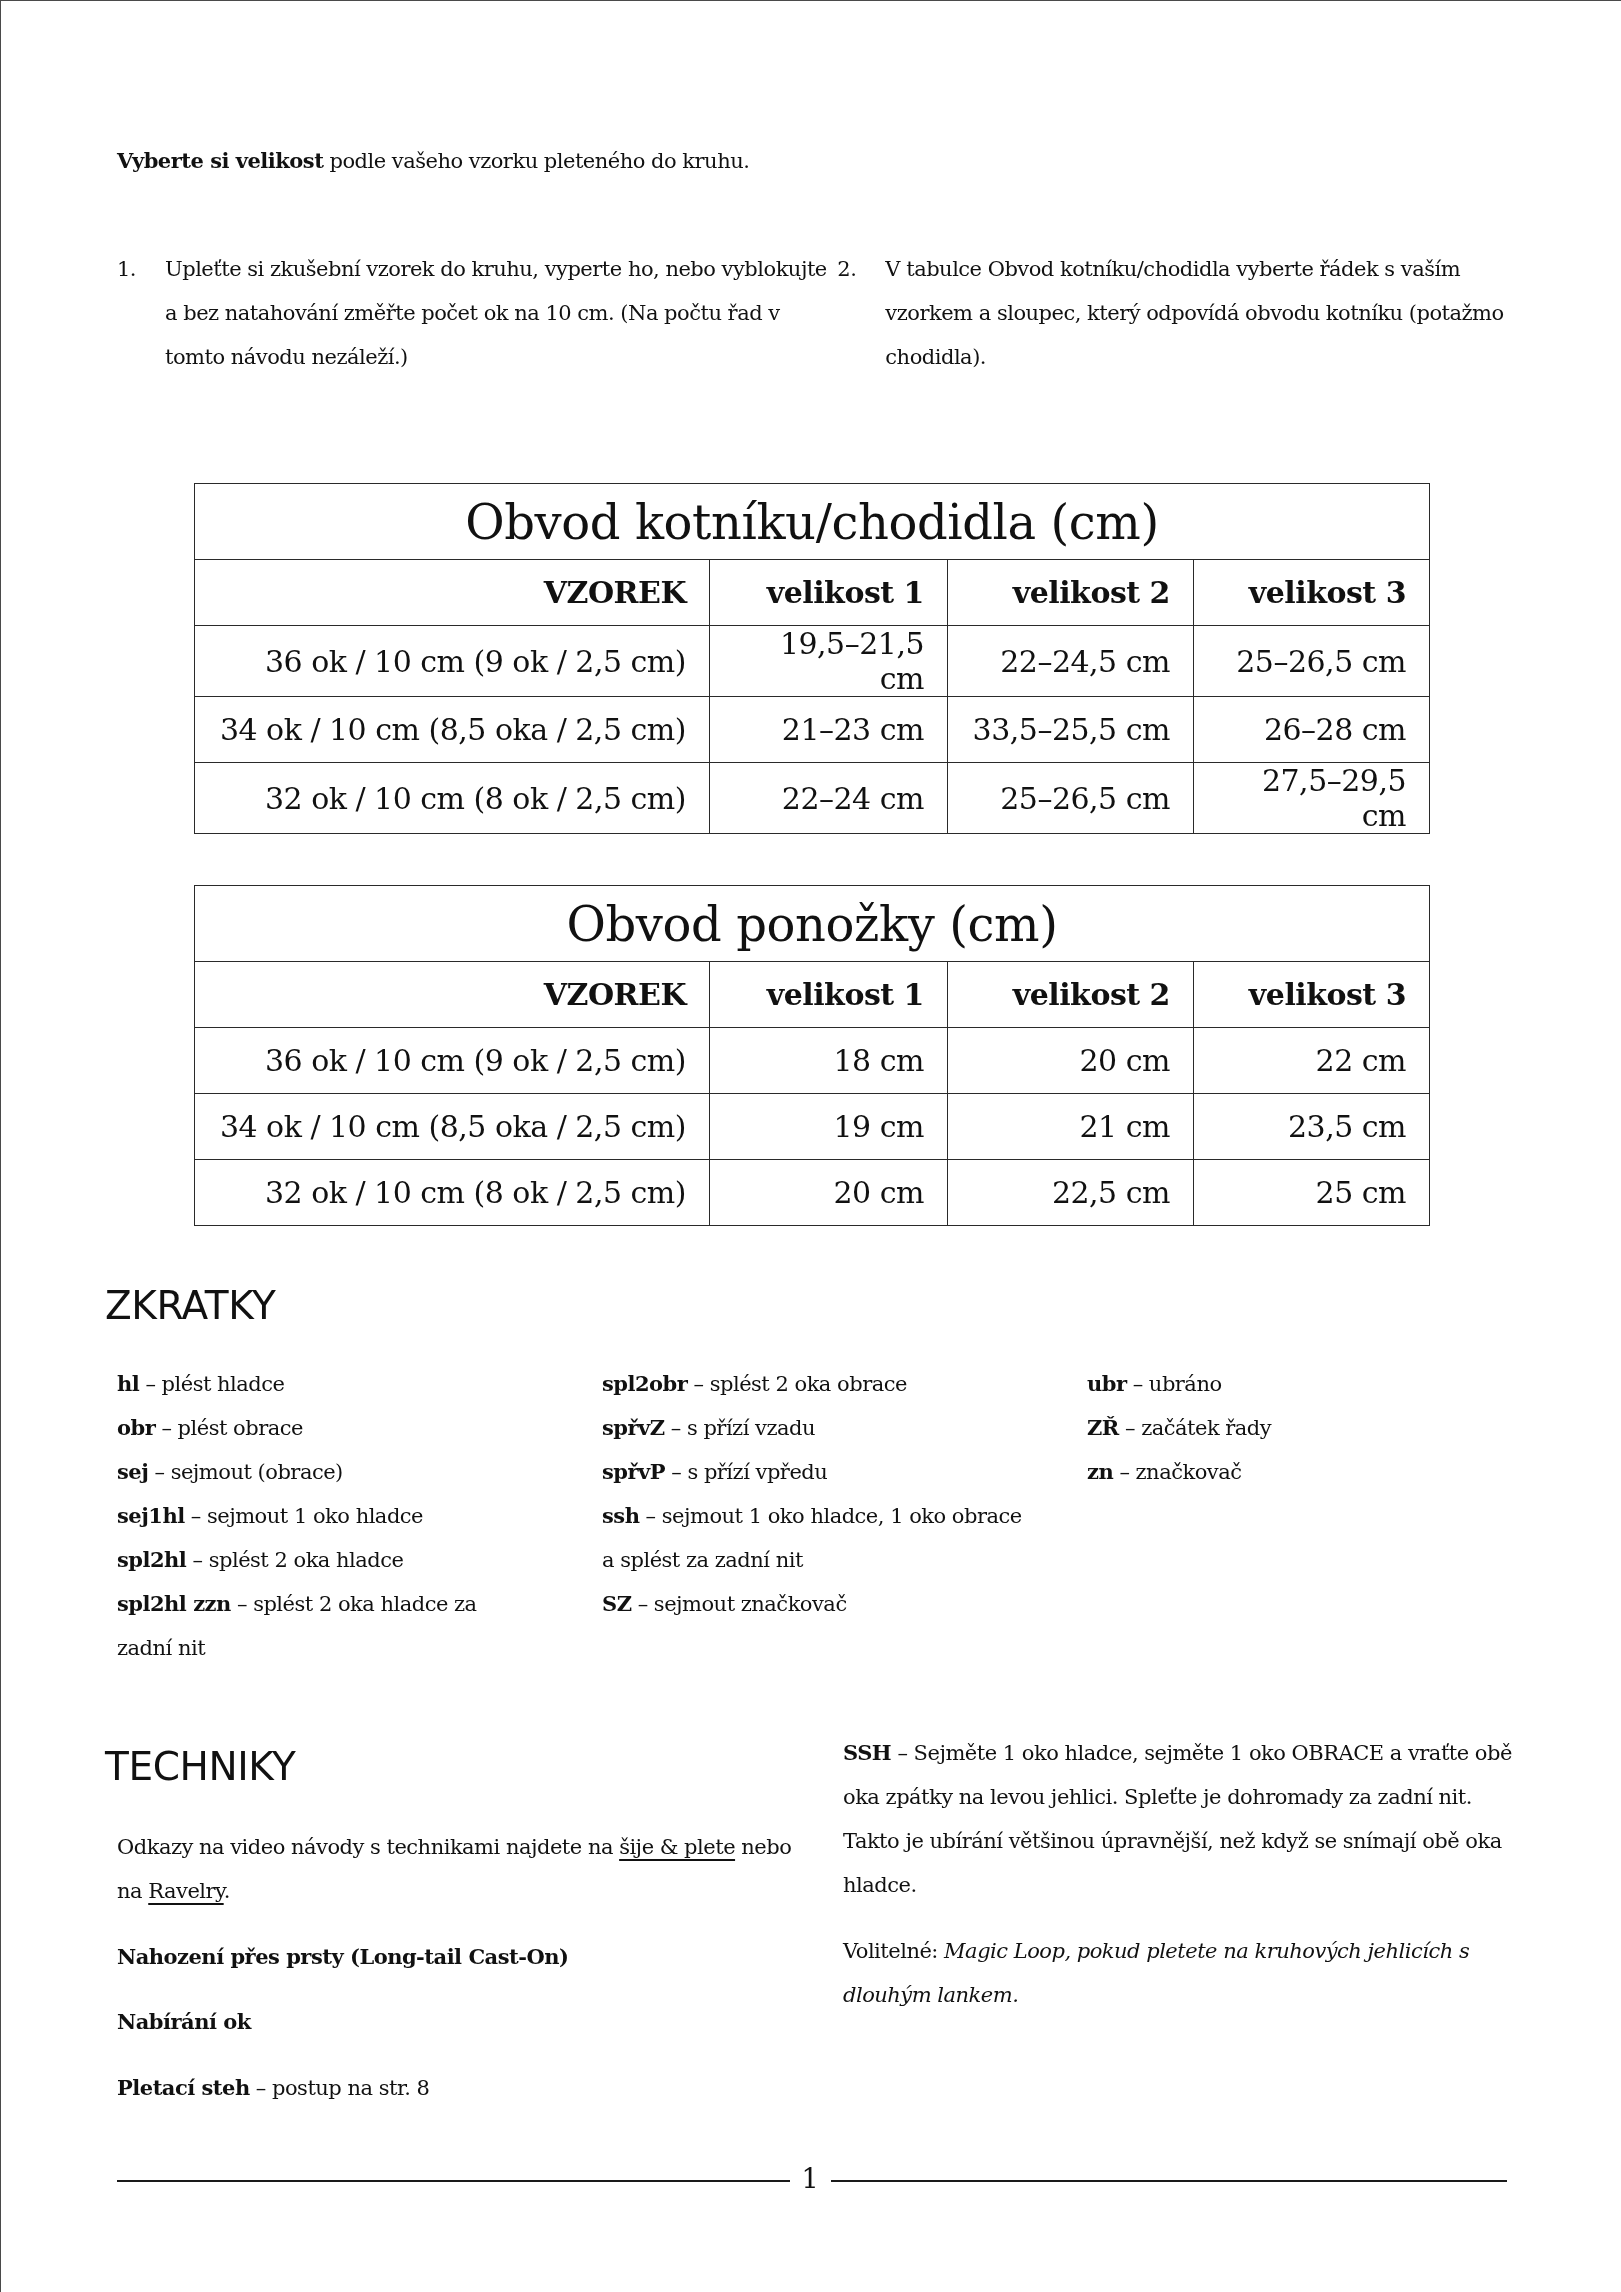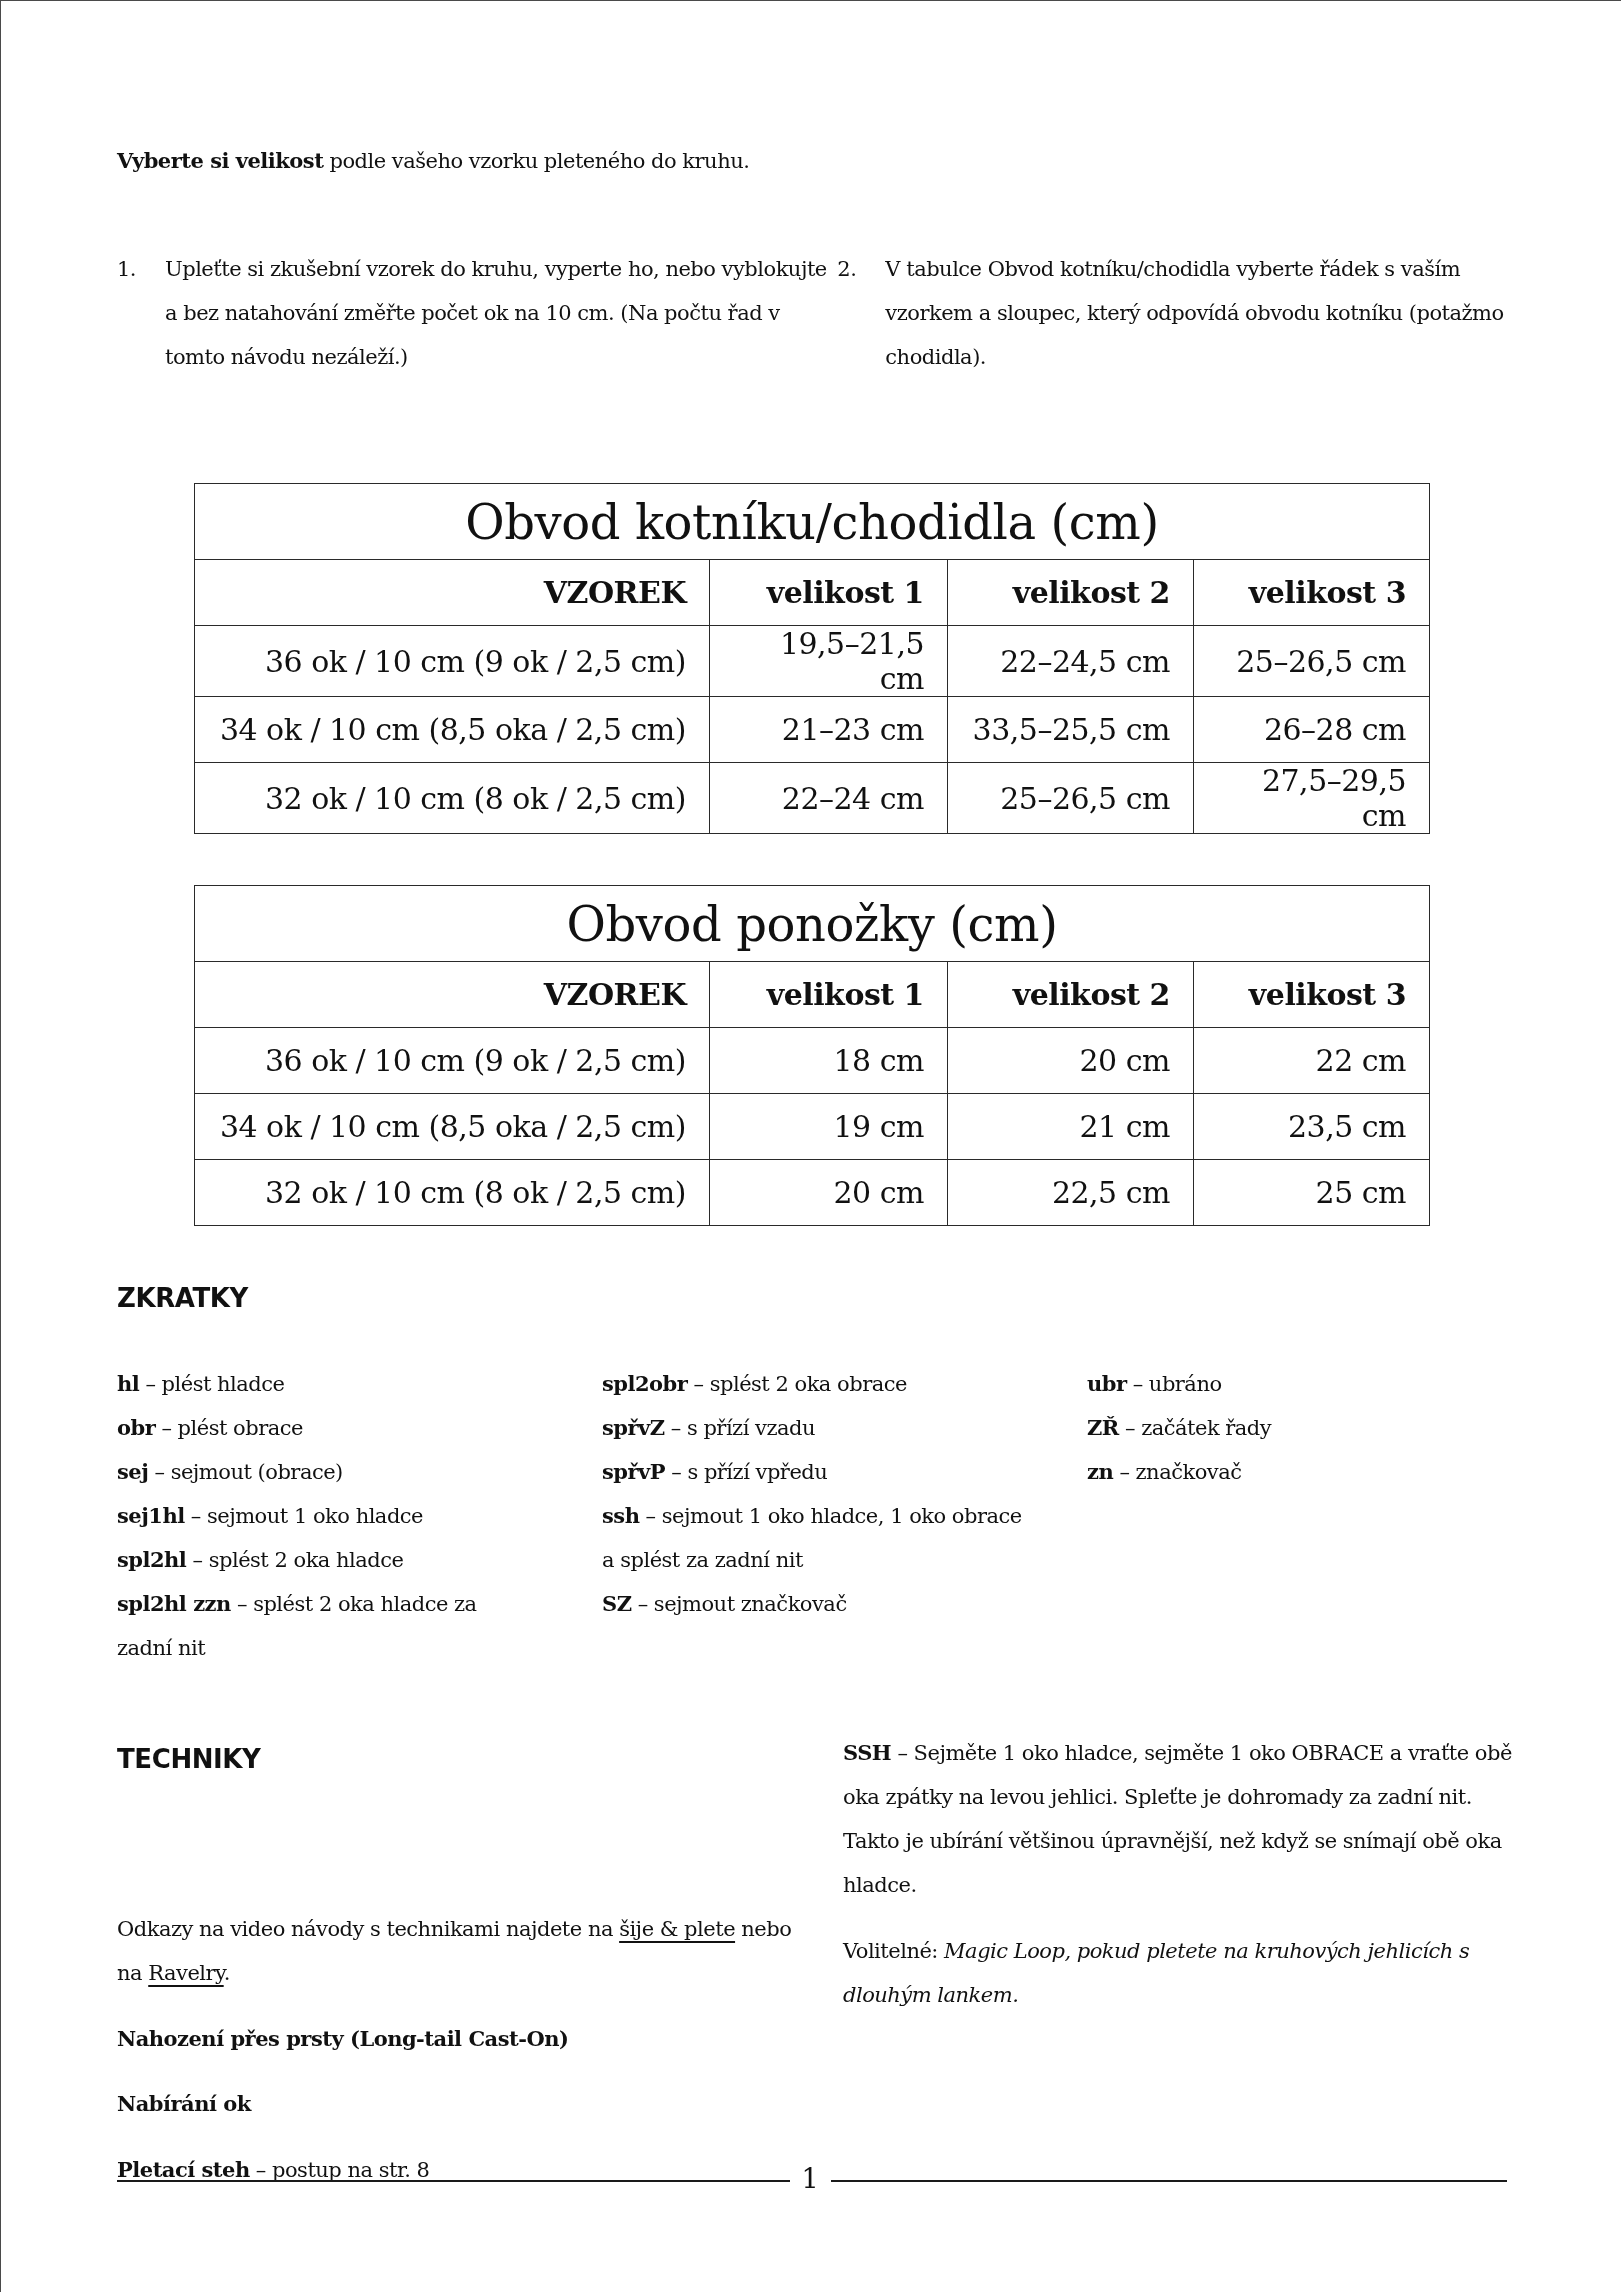--- a/index.html
+++ b/index.html
@@ -36,33 +36,33 @@
     font-size: 48px; letter-spacing: -0.4px;
   }
   table.size-table th.col-head { font-weight: bold; }
   table.size-table th.left, table.size-table td.left { text-align: right; margin-left: 20px; }
   table.size-table th.right, table.size-table td.right { text-align: right; }
   #table1 { top: 482px; }
   #table2 { top: 884px; }
   col.c0 { width: 515px; } col.c1 { width: 238px; } col.c2 { width: 246px; } col.c3 { width: 236px; }
 
   .section-heading {
-    position: absolute; left: 116px; font-family: "DejaVu Sans", "Liberation Sans", sans-serif;
-    font-weight: bold; font-size: 26px; letter-spacing: -0.4px; color: #111;
+    position: absolute; left: 104px; font-family: "DejaVu Sans", "Liberation Sans", sans-serif;
+    font-weight: normal; font-size: 39px; letter-spacing: -0.4px; color: #111;
   }
   #abbr-heading { top: 1282px; }
   #tech-heading { top: 1743px; }
 
   .abbr-col { position: absolute; top: 1361px; }
   .abbr-col-1 { left: 116px; width: 457px; }
   .abbr-col-2 { left: 601px; width: 439px; }
   .abbr-col-3 { left: 1086px; width: 376px; }
   .abbr-item b { font-weight: bold; }
 
-  .tech-left { position: absolute; left: 116px; top: 1906px; width: 699px; }
+  .tech-left { position: absolute; left: 116px; top: 1824px; width: 699px; }
   .tech-right { position: absolute; left: 842px; top: 1730px; width: 672px; }
   .para { margin: 0 0 21.5px 0; }
   .para b { font-weight: bold; }
   .link { text-decoration: underline; text-underline-offset: 4.5px; text-decoration-thickness: 1.8px; color: #111; cursor: pointer; }
   .italic { font-style: italic; }
 
   .footer { position: absolute; left: 116px; top: 2166px; width: 1390px; height: 27px; }
   .footer .rule { position: absolute; top: 13.4px; height: 1.8px; background: #1a1a1a; }
   .footer .rule-left { left: 0; width: 673px; }
   .footer .rule-right { left: 714px; width: 676px; }

